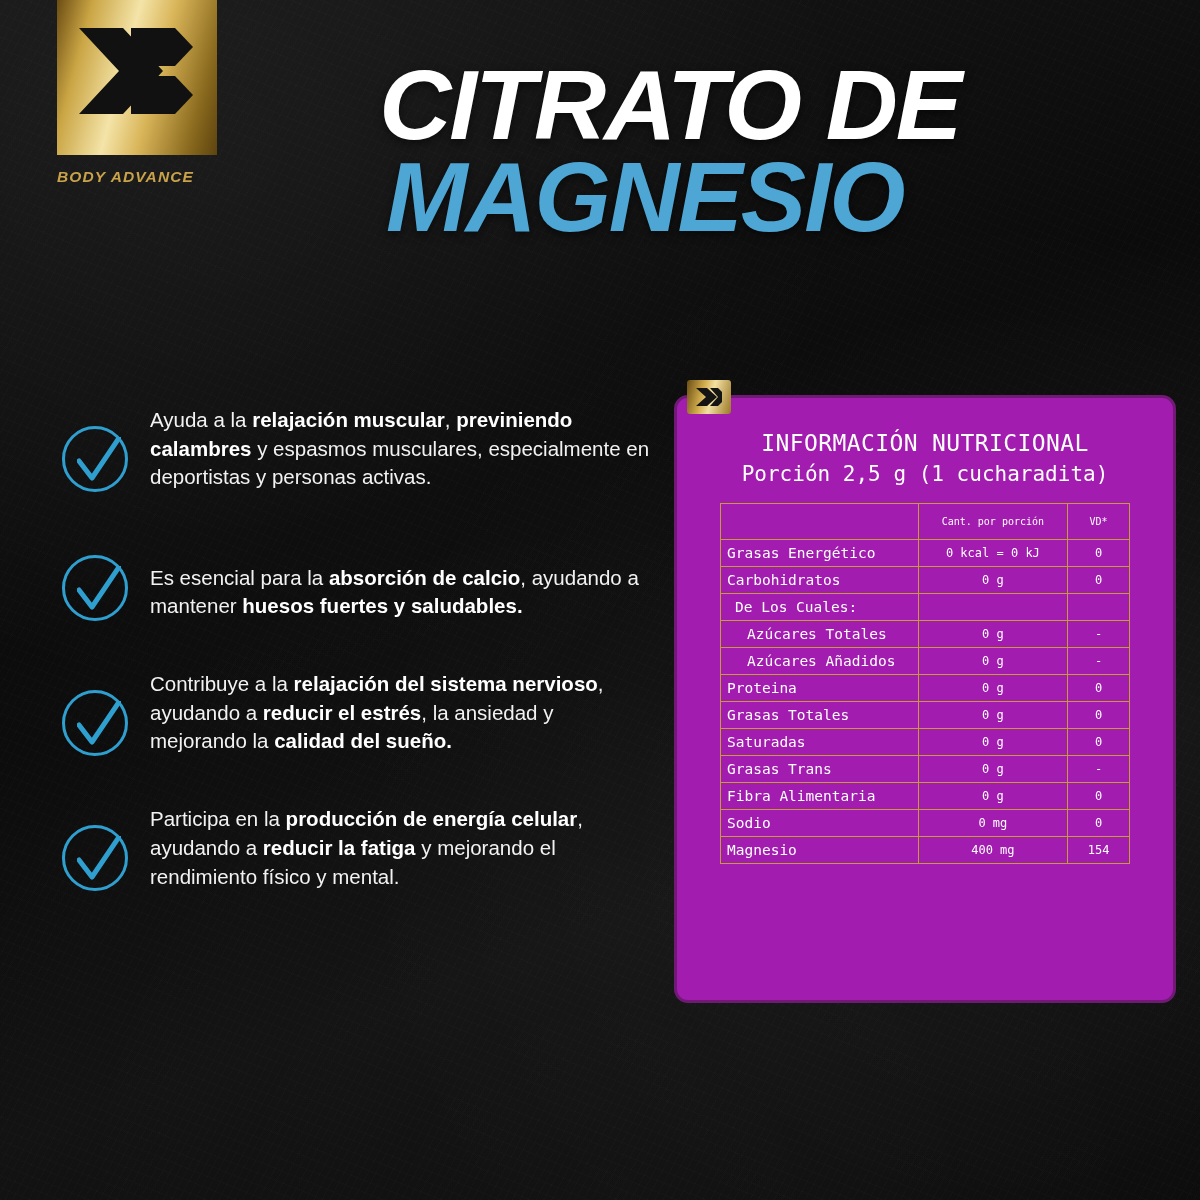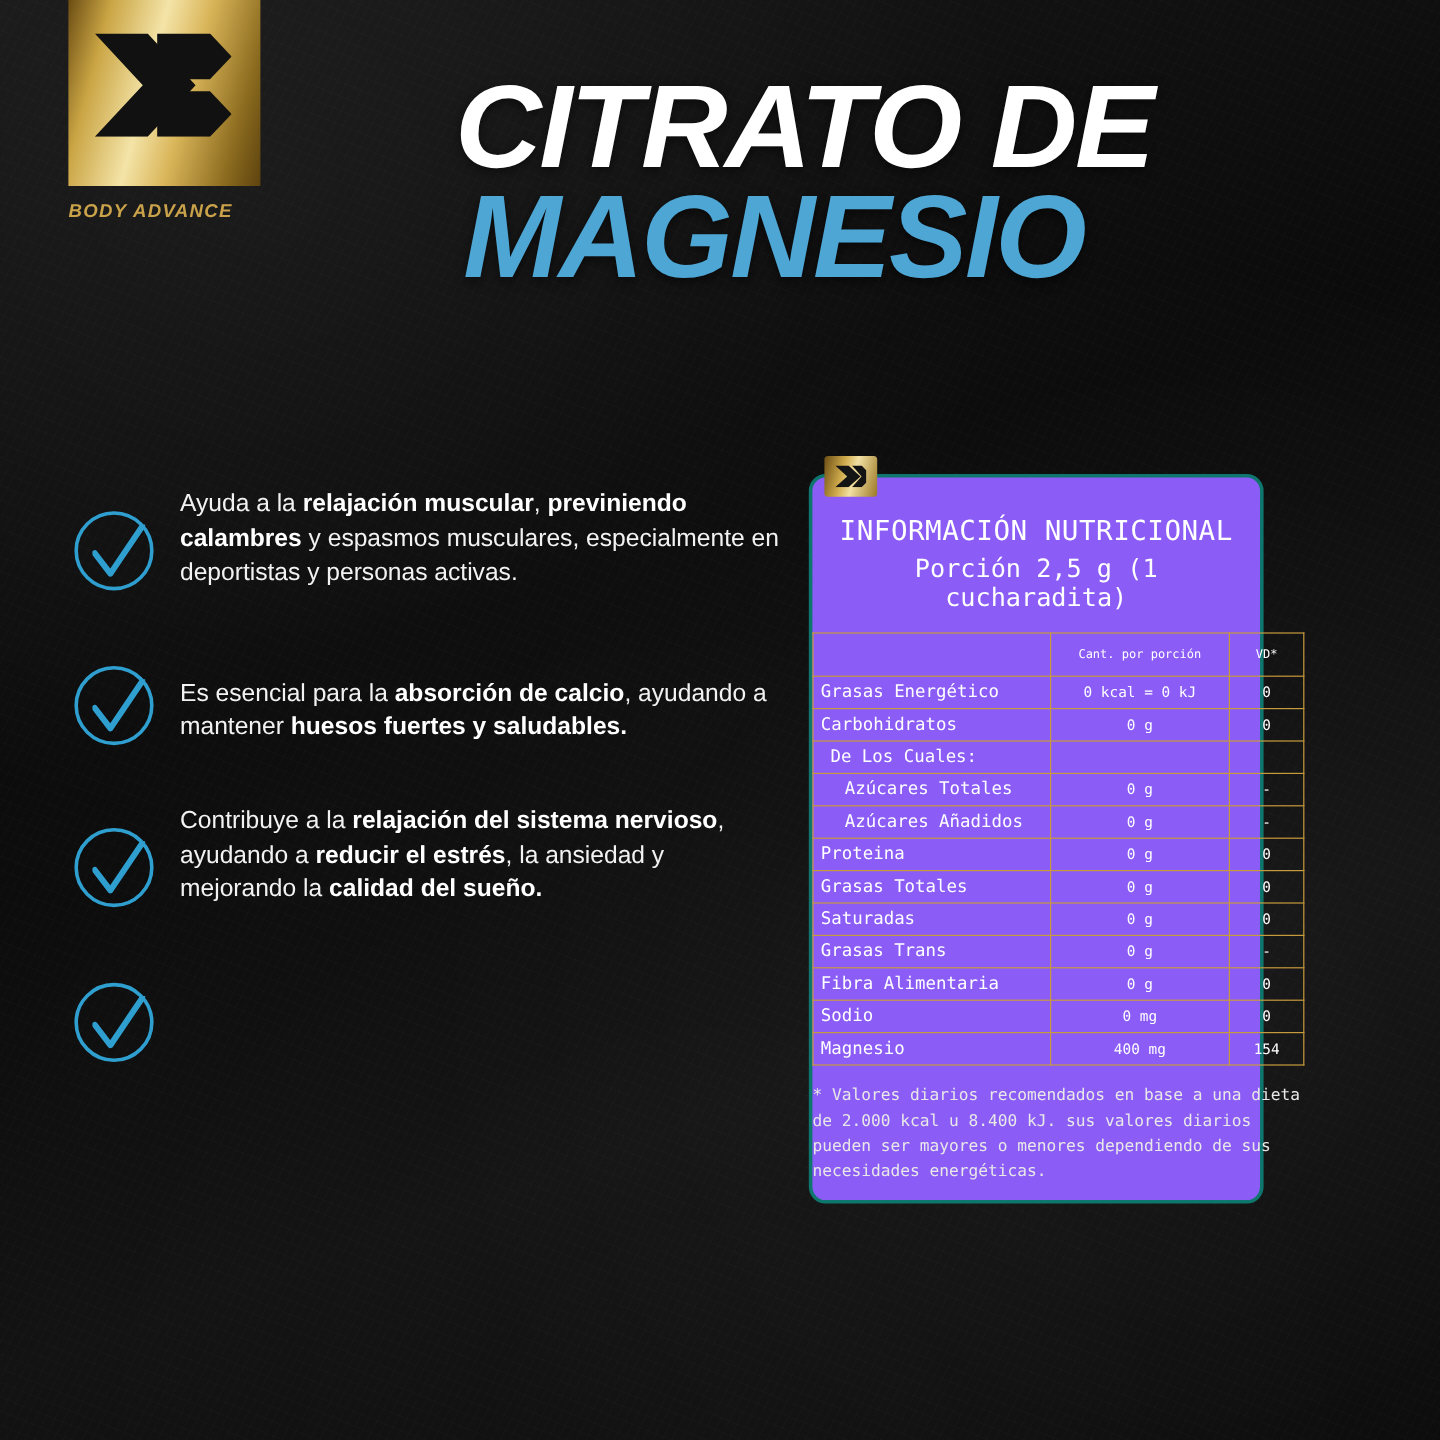--- a/index.html
+++ b/index.html
@@ -56,23 +56,23 @@
     border:3px solid #2f9fd0; position:relative; margin-right:22px; margin-top:22px;
   }
   .check-circle svg { position:absolute; left:12px; top:8px; }
   .bullet-text {
     color:#f2f2f2; font-size:20.5px; line-height:1.40; padding-top:8px;
   }
   .bullet-text b { color:#ffffff; font-weight:bold; }
 
   
   .nutri-panel {
-    position:absolute; left:674px; top:395px; width:379px; height:608px;
-    background:#8b5cf6;
-    border:3px solid #0f766e;
+    position:absolute; left:674px; top:395px; width:502px; height:608px;
+    background:#a21caf;
+    border:3px solid #701a75;
     border-radius:14px;
   }
   .nutri-tab {
     position:absolute; left:10px; top:-18px; width:44px; height:34px;
     background:linear-gradient(105deg,#6b4d13 0%,#d1ac4d 35%,#f2e0a3 55%,#9b7826 100%);
     border-radius:3px;
   }
   .nutri-tab svg { position:absolute; left:9px; top:8px; }
 
   .nutri-head { padding:32px 10px 4px; text-align:center; }
@@ -150,20 +150,21 @@
         </svg>
       </div>
       <div class="bullet-text"><span>Contribuye a la </span><b>relajación del sistema nervioso</b><span>, ayudando a </span><b>reducir el estrés</b><span>, la ansiedad y mejorando la </span><b>calidad del sueño.</b></div>
     </div>
     <div class="bullet-row">
       <div class="check-circle">
         <svg width="44" height="48" viewBox="0 0 44 48">
           <path d="M2 24 L15 41 L42 1" stroke="#2f9fd0" stroke-width="5" fill="none" stroke-linecap="round" stroke-linejoin="round"></path>
         </svg>
       </div>
+      <div class="bullet-text"><span>Participa en la </span><b>producción de energía celular</b><span>, ayudando a </span><b>reducir la fatiga</b><span> y mejorando el rendimiento físico y mental.</span></div>
     </div>
   </div>
 
 <div class="nutri-panel">
   <div class="nutri-tab">
     <svg viewBox="0 0 26 18" width="26" height="18">
       <polygon points="0,0 11,0 21,9 11,18 0,18 10,9" fill="#141414"></polygon>
       <polygon points="14,0 22,0 26,4 26,14 22,18 14,18 22,9" fill="#141414"></polygon>
     </svg>
   </div>
@@ -236,14 +237,13 @@
           <td class="col-vd big-val">0</td>
         </tr>
         <tr>
           <td class="col-name">Magnesio</td>
           <td class="col-amt big-val">400 mg</td>
           <td class="col-vd big-val">154</td>
         </tr>
       </tbody>
   </table>
 
-  <div class="nutri-foot">* Valores diarios recomendados en base a una dieta de 2.000 kcal u 8.400 kJ. sus valores diarios pueden ser mayores o menores dependiendo de sus necesidades energéticas.</div>
 </div>
 
 </body></html>

